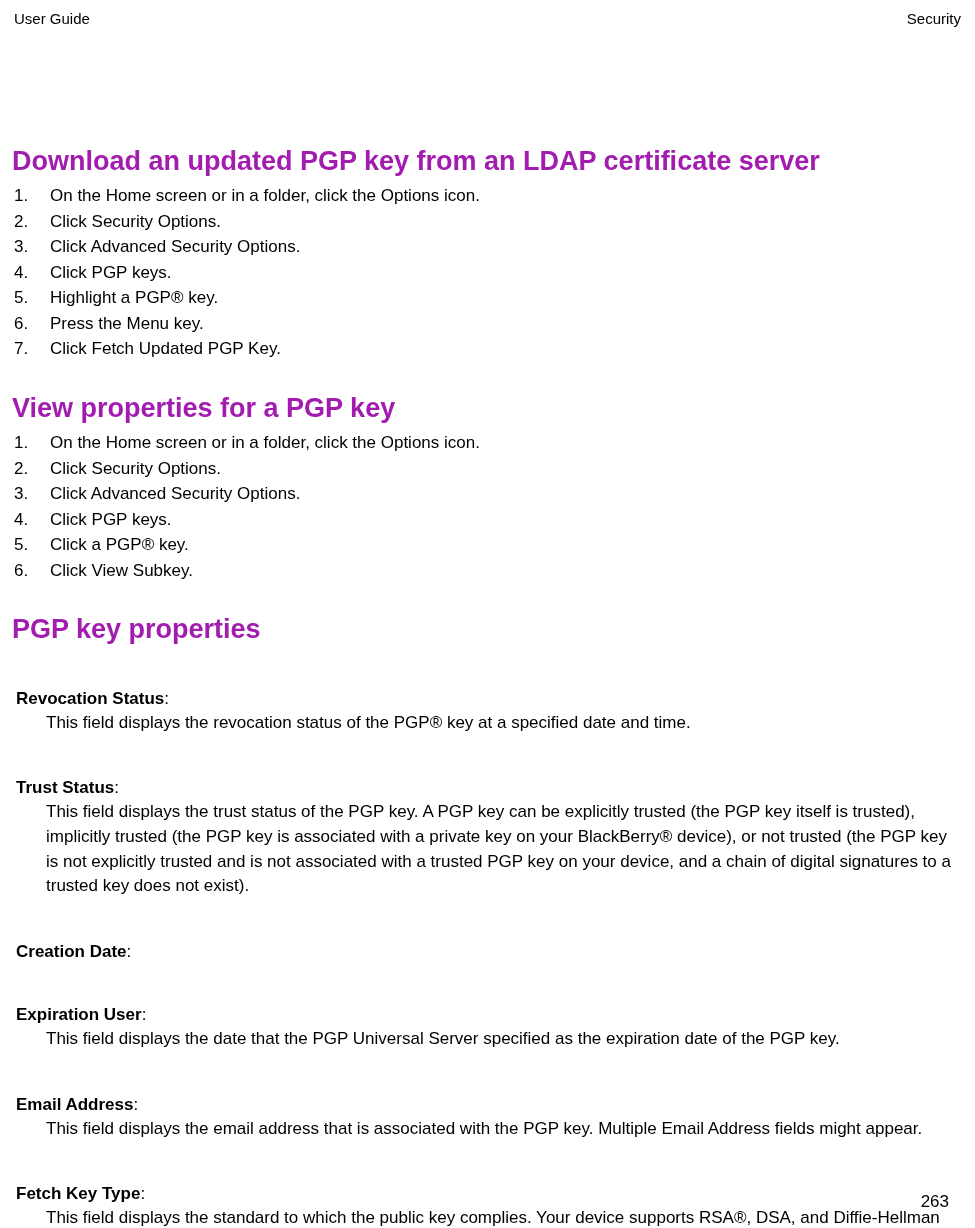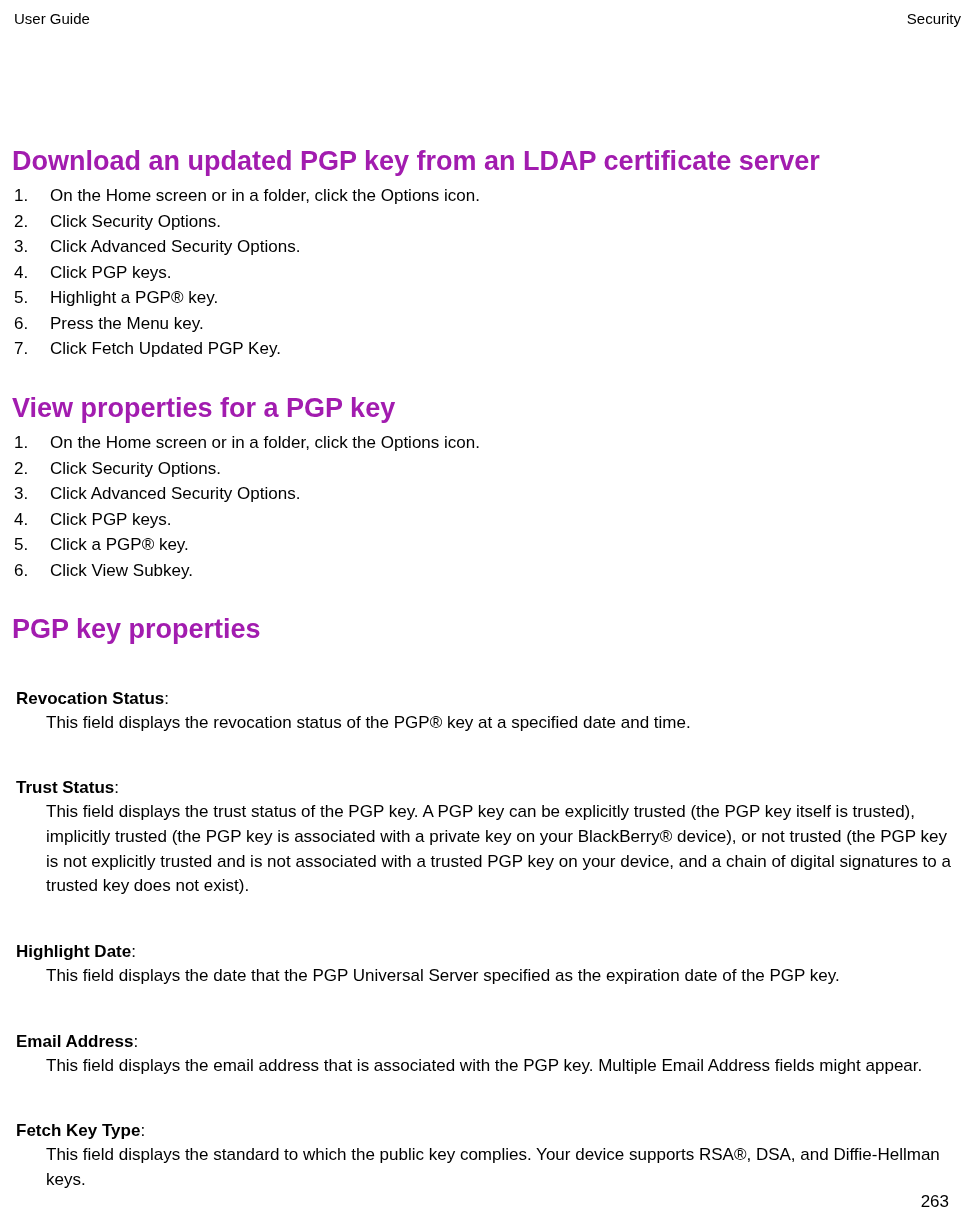--- a/index.html
+++ b/index.html
@@ -123,23 +123,24 @@
     <div class="properties left-pad" id="properties-list">
         <div class="prop">
           <div class="prop-term"><span>Revocation Status</span><span class="colon">:</span></div>
           <div class="prop-desc">This field displays the revocation status of the PGP® key at a specified date and time.</div>
         </div>
         <div class="prop">
           <div class="prop-term"><span>Trust Status</span><span class="colon">:</span></div>
           <div class="prop-desc">This field displays the trust status of the PGP key. A PGP key can be explicitly trusted (the PGP key itself is trusted), implicitly trusted (the PGP key is associated with a private key on your BlackBerry® device), or not trusted (the PGP key is not explicitly trusted and is not associated with a trusted PGP key on your device, and a chain of digital signatures to a trusted key does not exist).</div>
         </div>
         <div class="prop">
+          <div class="prop-term"><span>Creation Date</span><span class="colon">:</span></div>
         </div>
         <div class="prop">
-          <div class="prop-term"><span>Highlight Date</span><span class="colon">:</span></div>
+          <div class="prop-term"><span>Expiration User</span><span class="colon">:</span></div>
           <div class="prop-desc">This field displays the date that the PGP Universal Server specified as the expiration date of the PGP key.</div>
         </div>
         <div class="prop">
           <div class="prop-term"><span>Email Address</span><span class="colon">:</span></div>
           <div class="prop-desc">This field displays the email address that is associated with the PGP key. Multiple Email Address fields might appear.</div>
         </div>
         <div class="prop">
           <div class="prop-term"><span>Fetch Key Type</span><span class="colon">:</span></div>
           <div class="prop-desc">This field displays the standard to which the public key complies. Your device supports RSA®, DSA, and Diffie-Hellman keys.</div>
         </div>

